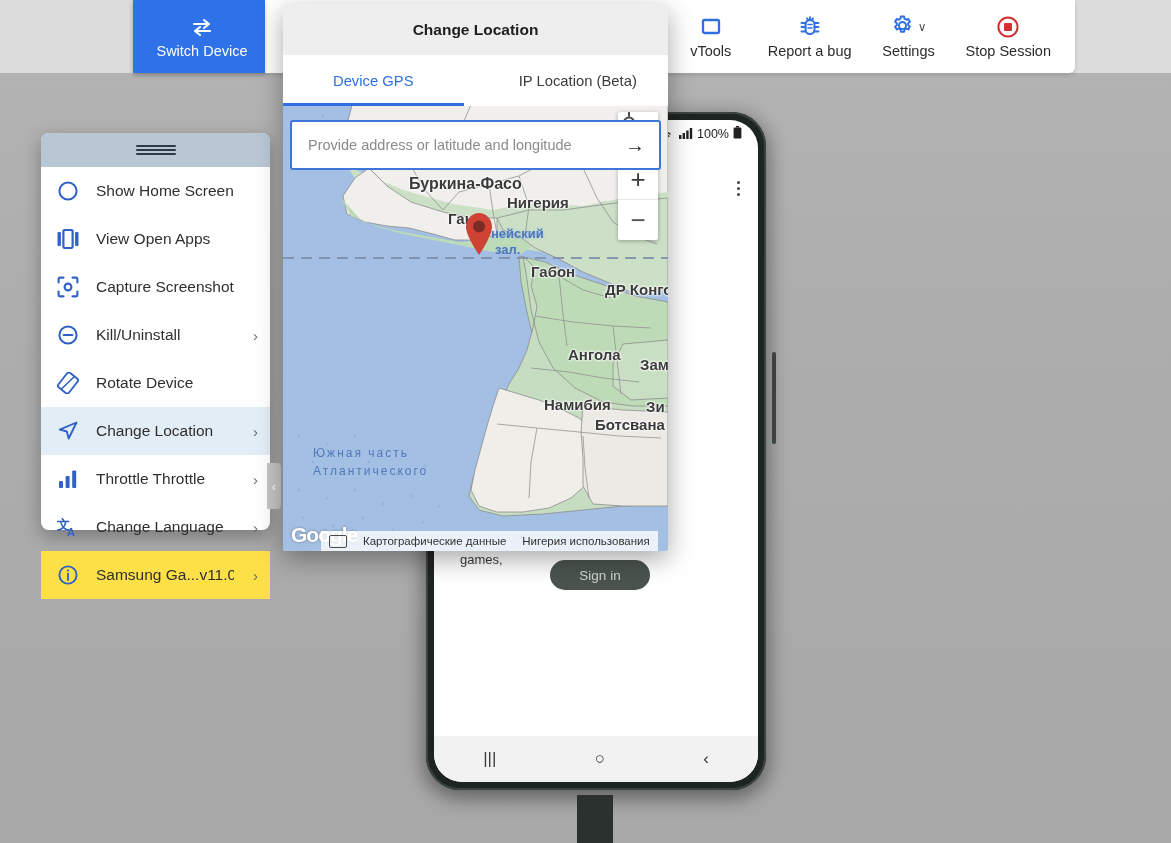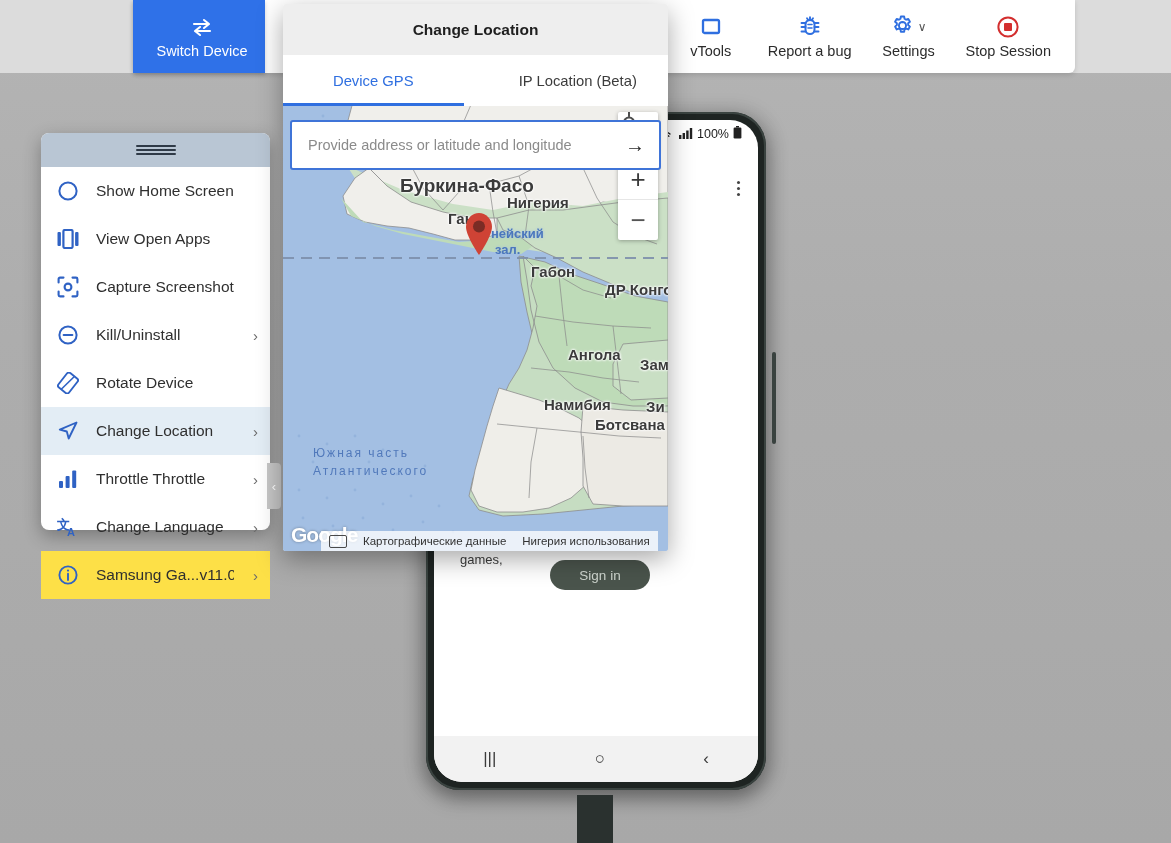--- a/index.html
+++ b/index.html
@@ -514,21 +514,21 @@
             <circle cx="40" cy="10" r="1.4"></circle>
             <circle cx="68" cy="20" r="1.4"></circle>
         </g>
       </svg>
 
       <div id="map-labels">
           <div class="map-label" style="left: 76px; top: 22px; font-size: 15px;">Мавритания</div>
           <div class="map-label" style="left: 160px; top: 32px; font-size: 15px;">Мали</div>
           <div class="map-label" style="left: 234px; top: 30px; font-size: 15px;">Нигер</div>
           <div class="map-label" style="left: 310px; top: 48px; font-size: 15px;">Ча</div>
-          <div class="map-label" style="left: 117px; top: 69px; font-size: 19px;">Буркина-Фасо</div>
+          <div class="map-label" style="left: 126px; top: 69px; font-size: 16px;">Буркина-Фасо</div>
           <div class="map-label" style="left: 224px; top: 88px; font-size: 15px;">Нигерия</div>
           <div class="map-label" style="left: 165px; top: 104px; font-size: 15px;">Гана</div>
           <div class="map-label gulf" style="left: 208px; top: 120px; font-size: 13px;">нейский</div>
           <div class="map-label gulf" style="left: 212px; top: 136px; font-size: 13px;">зал.</div>
           <div class="map-label" style="left: 248px; top: 157px; font-size: 15px;">Габон</div>
           <div class="map-label" style="left: 322px; top: 175px; font-size: 15px;">ДР Конго</div>
           <div class="map-label" style="left: 285px; top: 240px; font-size: 15px;">Ангола</div>
           <div class="map-label" style="left: 357px; top: 250px; font-size: 15px;">Зам</div>
           <div class="map-label" style="left: 261px; top: 290px; font-size: 15px;">Намибия</div>
           <div class="map-label" style="left: 363px; top: 292px; font-size: 15px;">Зи</div>

